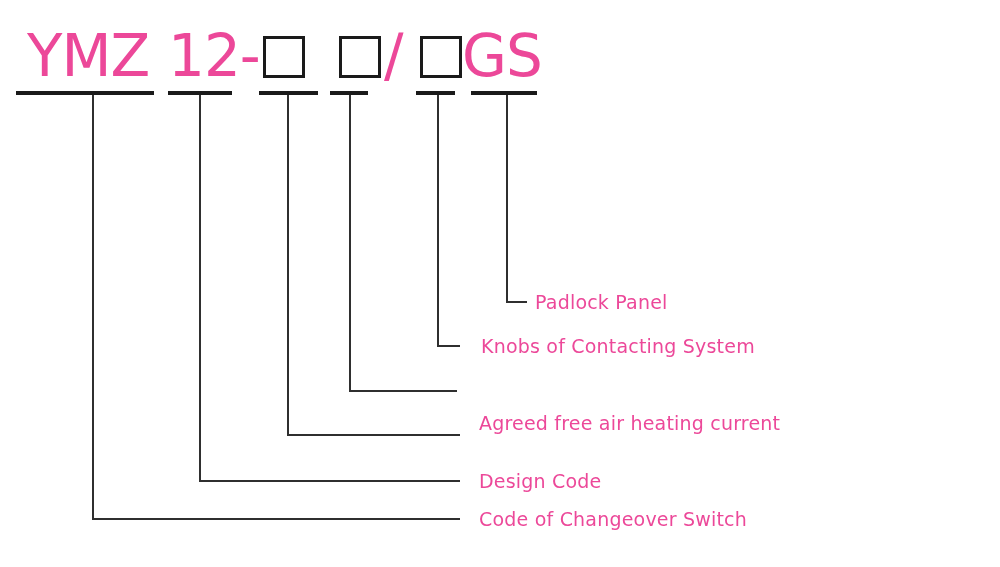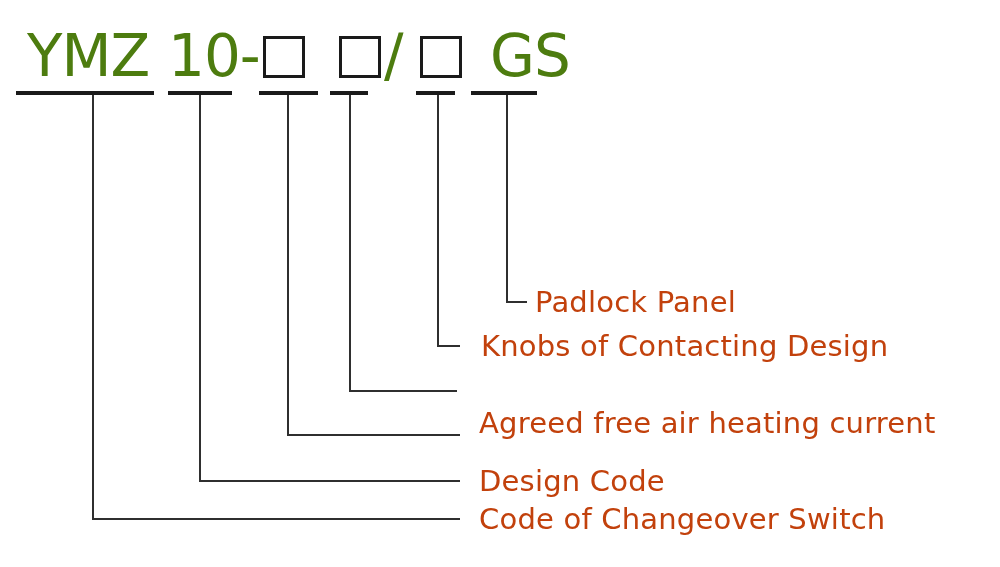--- a/index.html
+++ b/index.html
@@ -18,21 +18,21 @@
   }
   
   .seg {
     position: absolute;
     top: 26px;
     font-size: 58px;
     line-height: 60px;
     font-weight: 500;
     letter-spacing: -1px;
     white-space: pre;
-    color: #4d7c0f;
+    color: #ec4899;
   }
   .pbox {
     position: absolute;
     top: 36px;
     width: 36px;
     height: 36px;
     border: 3px solid #1a1a1a;
     background: #ffffff;
   }
   
@@ -50,40 +50,40 @@
     background: #2f2f2f;
   }
   .hl {
     position: absolute;
     height: 2px;
     background: #2f2f2f;
   }
   
   .lbl {
     position: absolute;
-    font-size: 29px;
+    font-size: 19px;
     line-height: 34px;
     letter-spacing: 0.2px;
     white-space: nowrap;
-    color: #c2410c;
+    color: #ec4899;
   }
 </style>
 </head>
 <body>
 
 <div class="canvas">
 
   <div>
     <span class="seg" style="left:27px">YMZ</span>
-    <span class="seg" style="left:168px">10-</span>
+    <span class="seg" style="left:168px">12-</span>
     <span class="pbox" style="left:263px"></span>
     <span class="pbox" style="left:339px"></span>
     <span class="seg" style="left:384px">/</span>
     <span class="pbox" style="left:420px"></span>
-    <span class="seg" style="left:490px">GS</span>
+    <span class="seg" style="left:462px">GS</span>
   </div>
 
   <div class="ul" style="left:16px;  width:138px"></div>
   <div class="ul" style="left:168px; width:64px"></div>
   <div class="ul" style="left:259px; width:59px"></div>
   <div class="ul" style="left:330px; width:38px"></div>
   <div class="ul" style="left:416px; width:39px"></div>
   <div class="ul" style="left:471px; width:66px"></div>
 
   <div class="vl" style="left:92px;  height:425px"></div>
@@ -94,18 +94,18 @@
   <div class="vl" style="left:506px; height:208px"></div>
 
   <div class="hl" style="top:301px; left:506px; width:21px"></div>
   <div class="hl" style="top:345px; left:437px; width:23px"></div>
   <div class="hl" style="top:390px; left:349px; width:108px"></div>
   <div class="hl" style="top:434px; left:287px; width:173px"></div>
   <div class="hl" style="top:480px; left:199px; width:261px"></div>
   <div class="hl" style="top:518px; left:92px;  width:368px"></div>
 
   <div class="lbl" style="left:535px; top:285px">Padlock Panel</div>
-  <div class="lbl" style="left:481px; top:329px">Knobs of Contacting Design</div>
+  <div class="lbl" style="left:481px; top:329px">Knobs of Contacting System</div>
   <div class="lbl" style="left:479px; top:406px">Agreed free air heating current</div>
   <div class="lbl" style="left:479px; top:502px">Code of Changeover Switch</div>
   <div class="lbl" style="left:479px; top:464px">Design Code</div>
 
 </div>
 
 </body></html>

